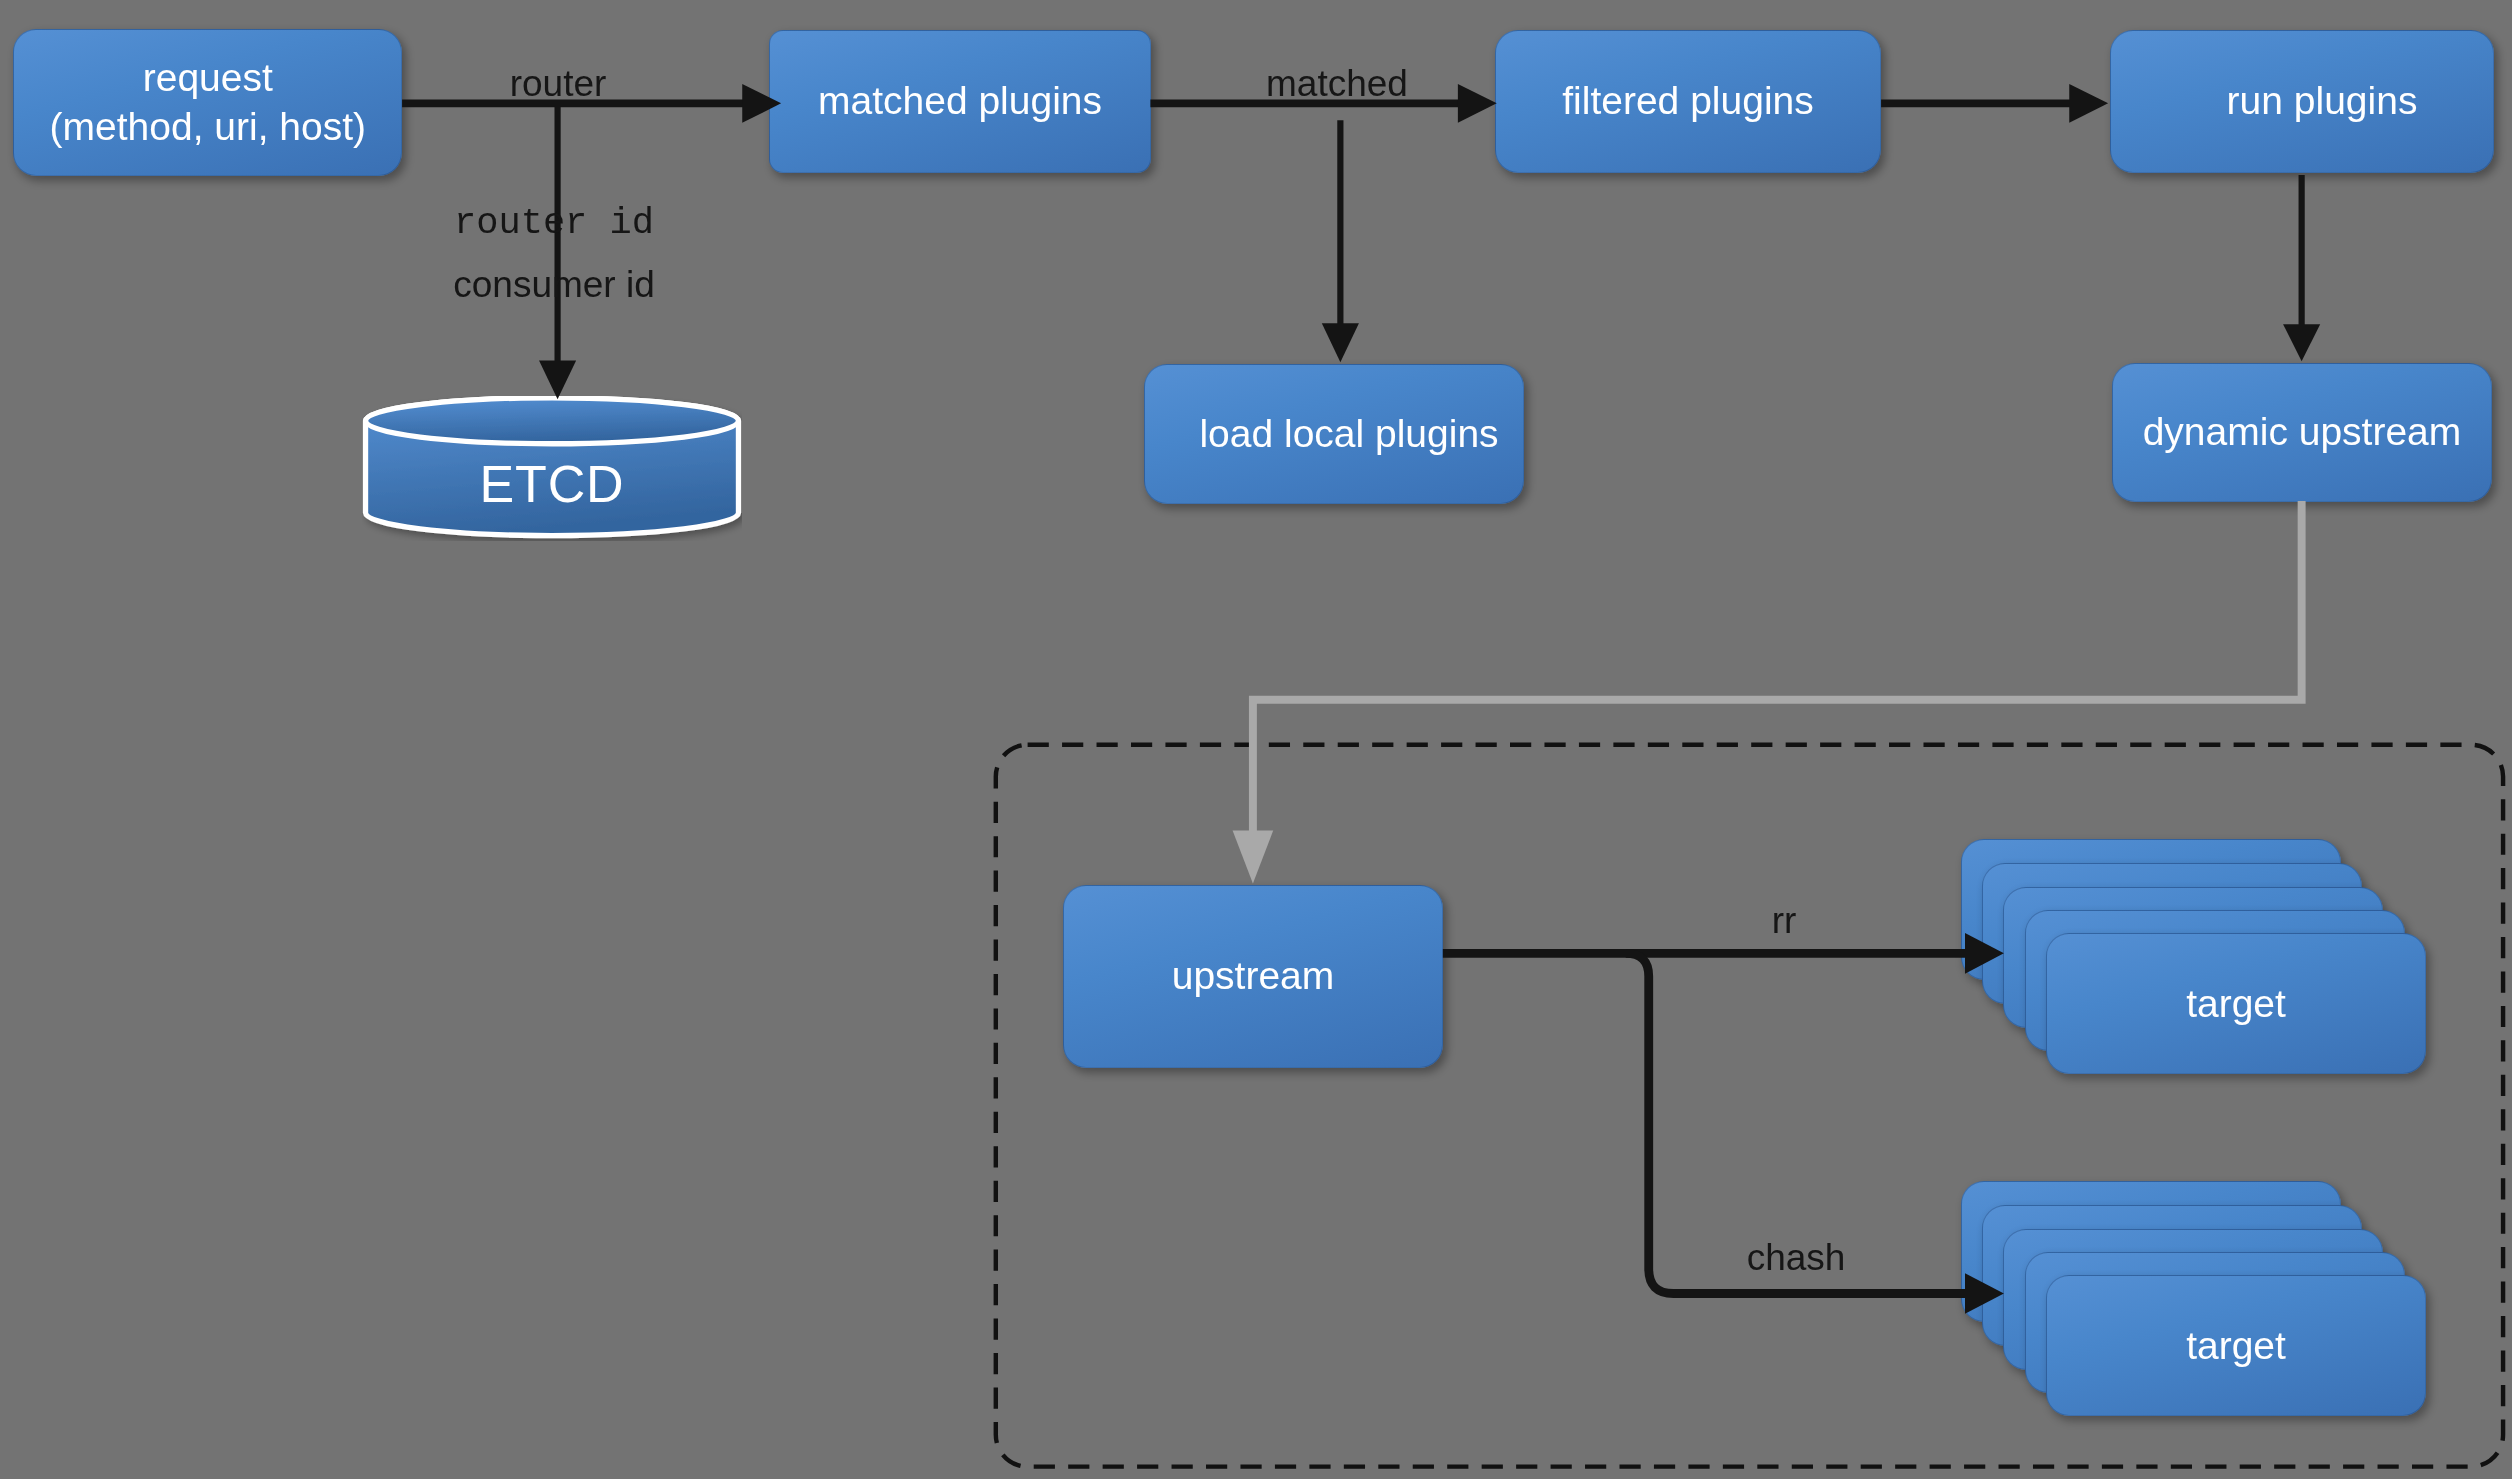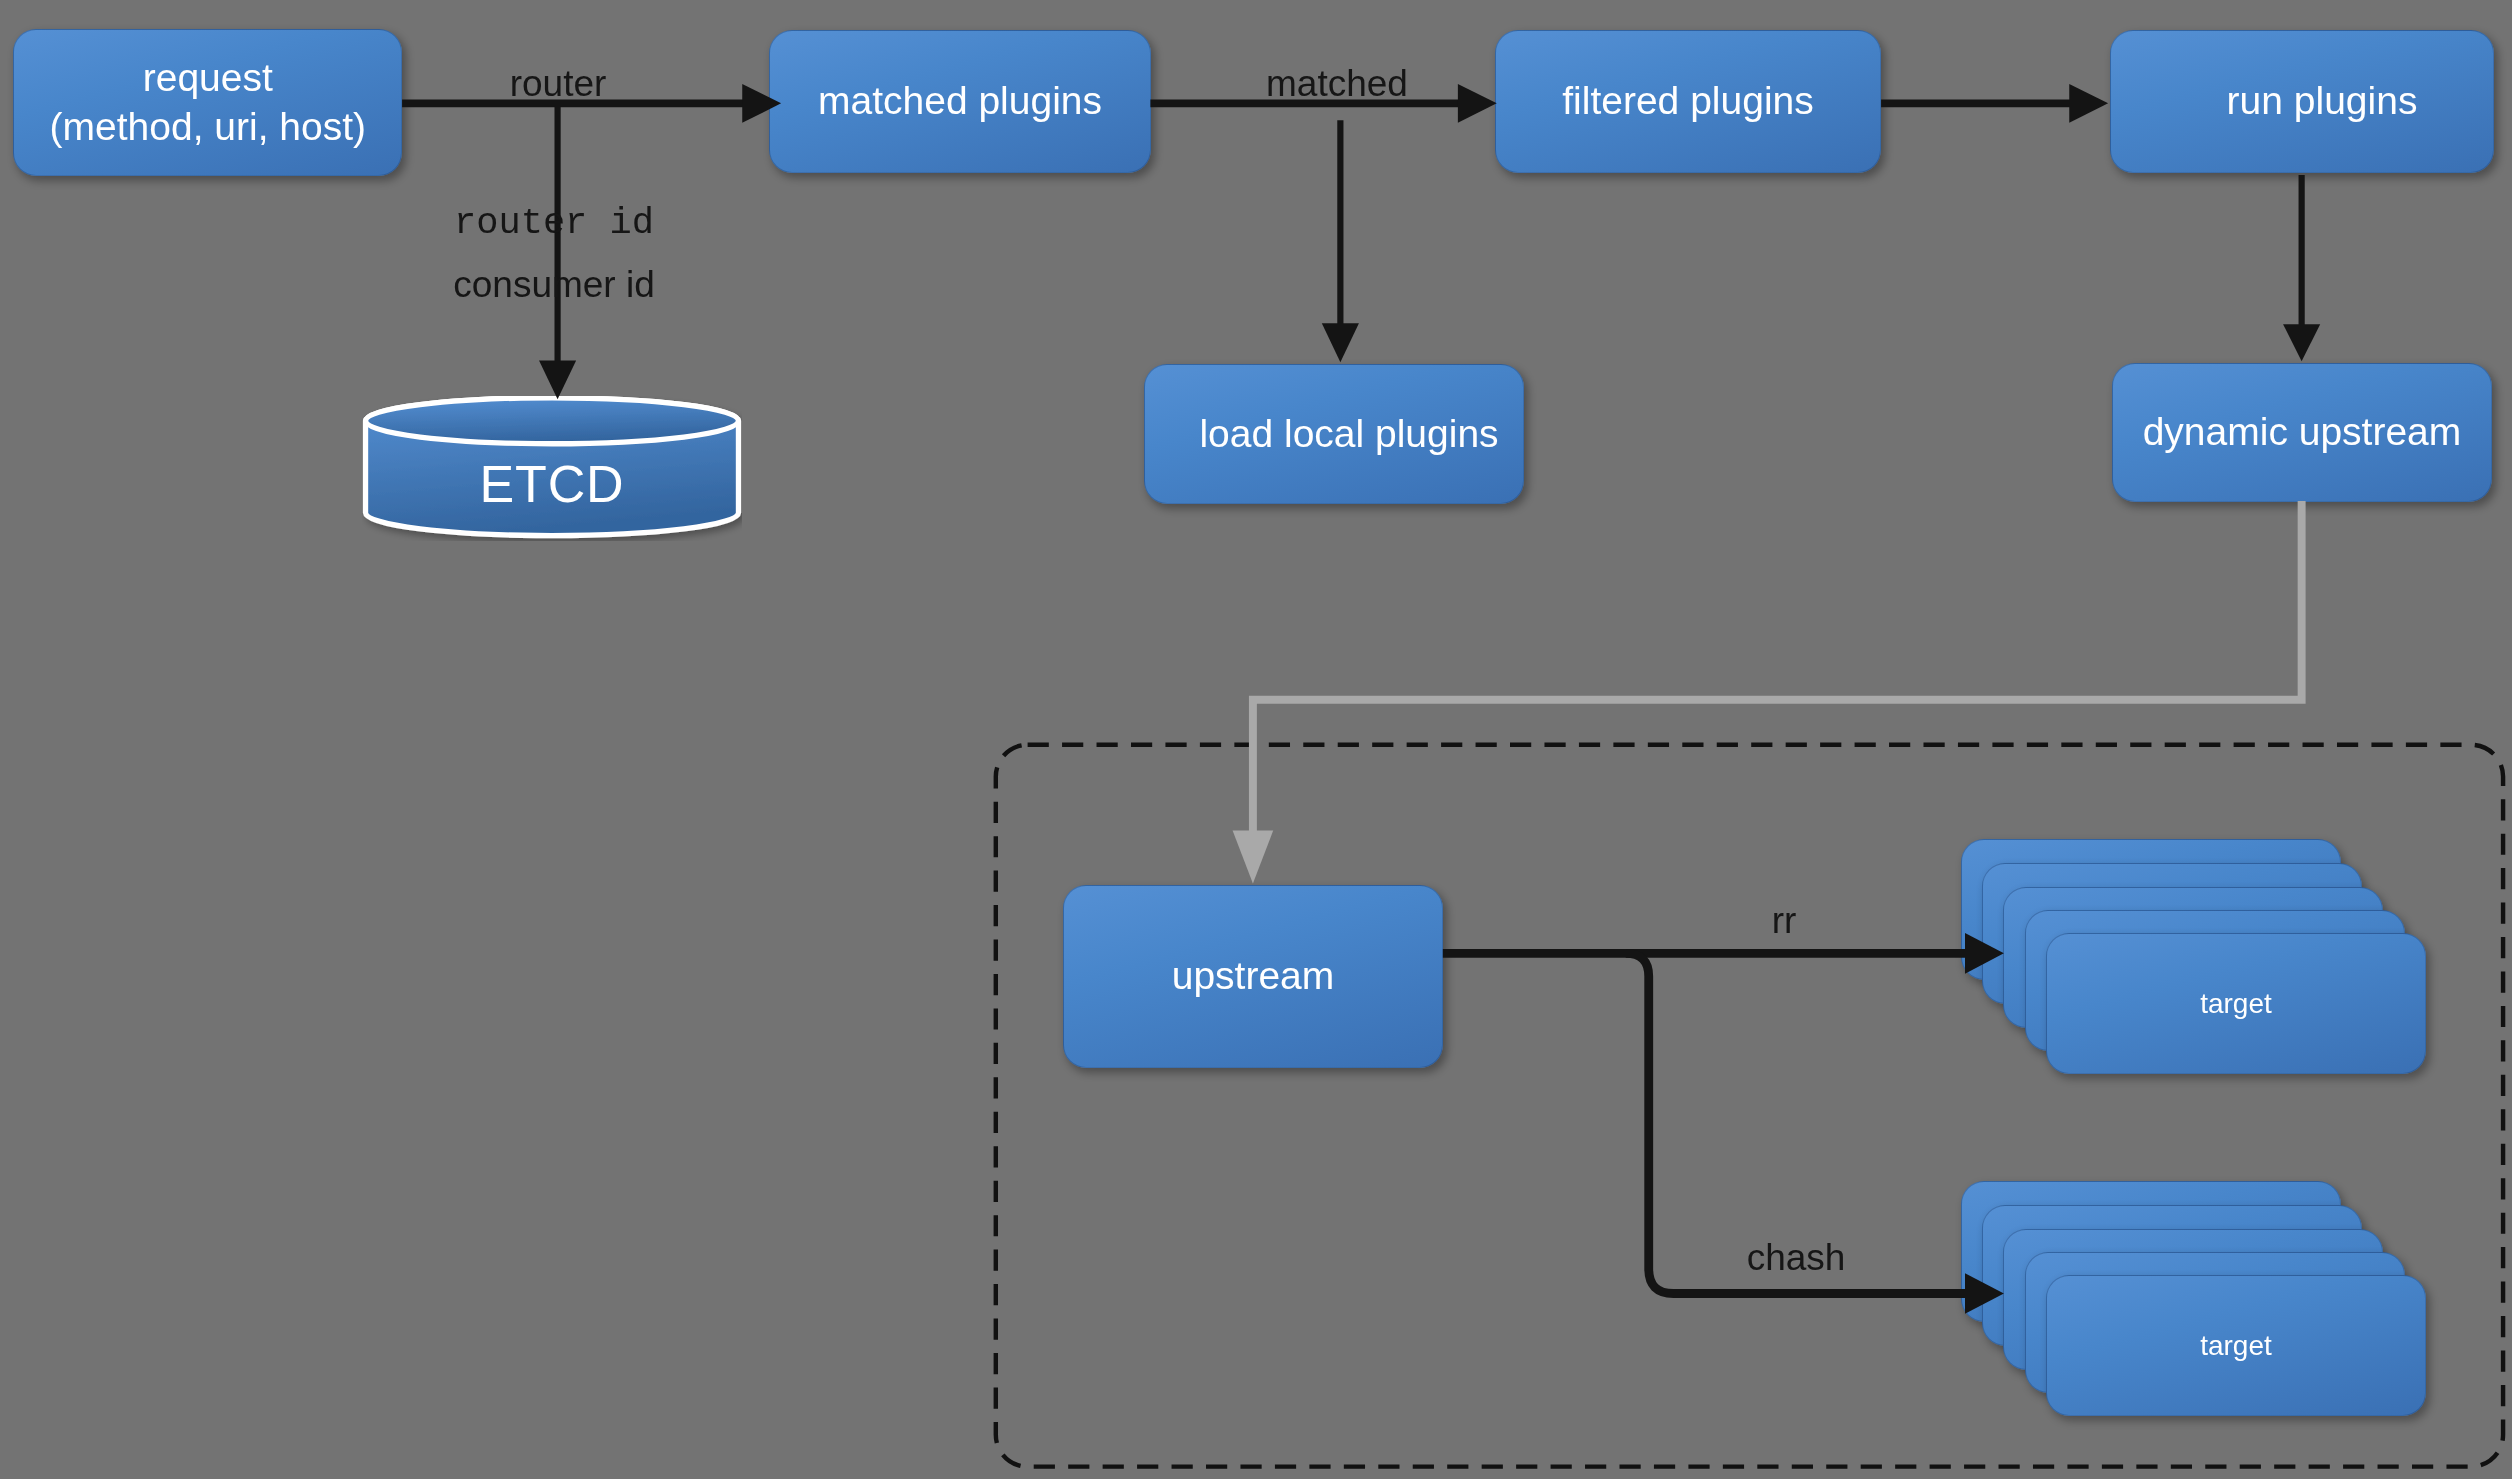--- a/index.html
+++ b/index.html
@@ -28,21 +28,21 @@
   
   .stack{position:absolute;}
   .stack .layer{
     position:absolute;
     width:380px;height:141px;
     background:linear-gradient(165deg,#5590d4 0%,#4886cb 35%,#3a70b4 100%);
     border:0.9px solid rgba(25,60,110,.38);
     border-radius:23px;
     box-shadow:3.5px 4.4px 8px rgba(0,0,0,.30);
     display:flex;align-items:center;justify-content:center;
-    color:#fff;font-size:28px;
+    color:#fff;font-size:39px;
     box-sizing:border-box;
   }
   
   .cyl{position:absolute;}
   .cyl svg{display:block;}
   .cyl .cyl-label{
     position:absolute;left:0;top:30px;width:100%;height:calc(100% - 30px);
     display:flex;align-items:center;justify-content:center;
     color:#fff;font-size:52px;letter-spacing:0.9px;
   }
@@ -61,21 +61,21 @@
 
 <div class="canvas">
 
   <div class="node" style="left:13.3px;top:29px;width:389px;height:147px;">
     <span class="two-line">
       <span>request</span><br>
       <span>(method, uri, host)</span>
     </span>
   </div>
 
-  <div class="node" style="left:769px;top:30px;width:382px;height:143px;">
+  <div class="node" style="left:769px;top:30px;width:382px;height:143px;border-radius:14px;">
     <span>matched plugins</span>
   </div>
 
   <div class="node" style="left:1495px;top:30px;width:386px;height:143px;">
     <span>filtered plugins</span>
   </div>
 
   <div class="node" style="left:2110px;top:30px;width:384px;height:143px;padding-left:40px;">
     <span>run plugins</span>
   </div>

